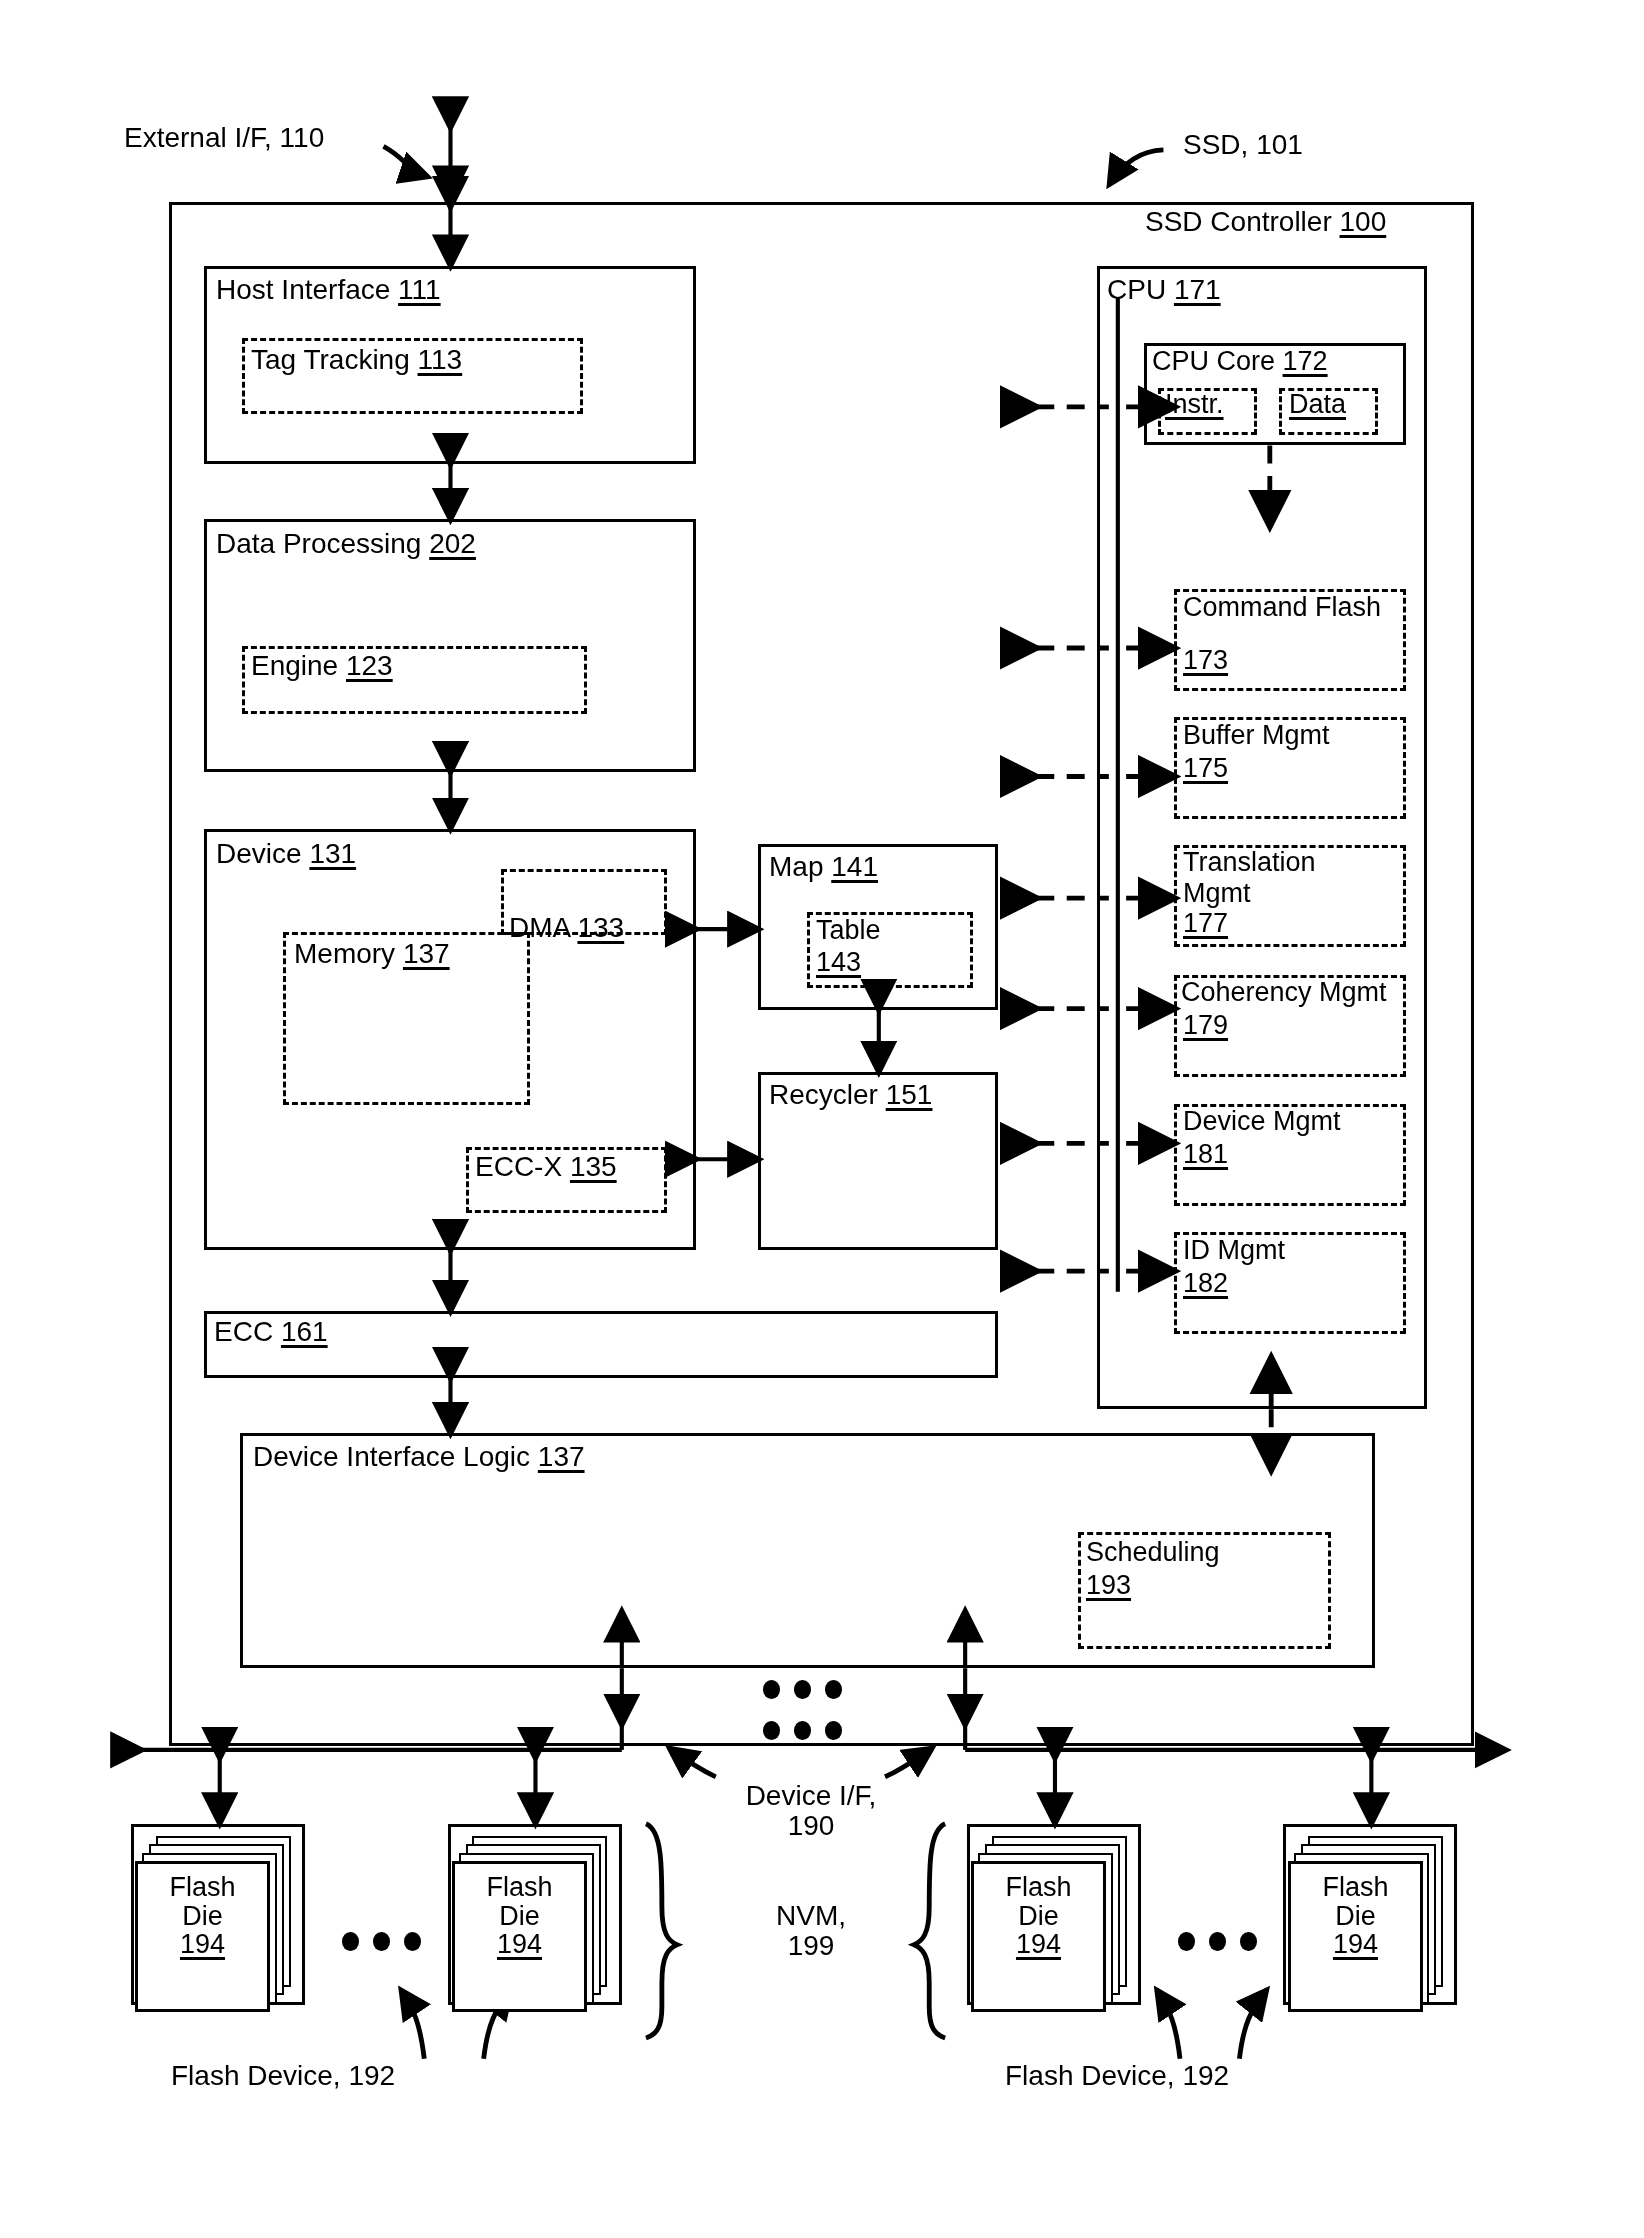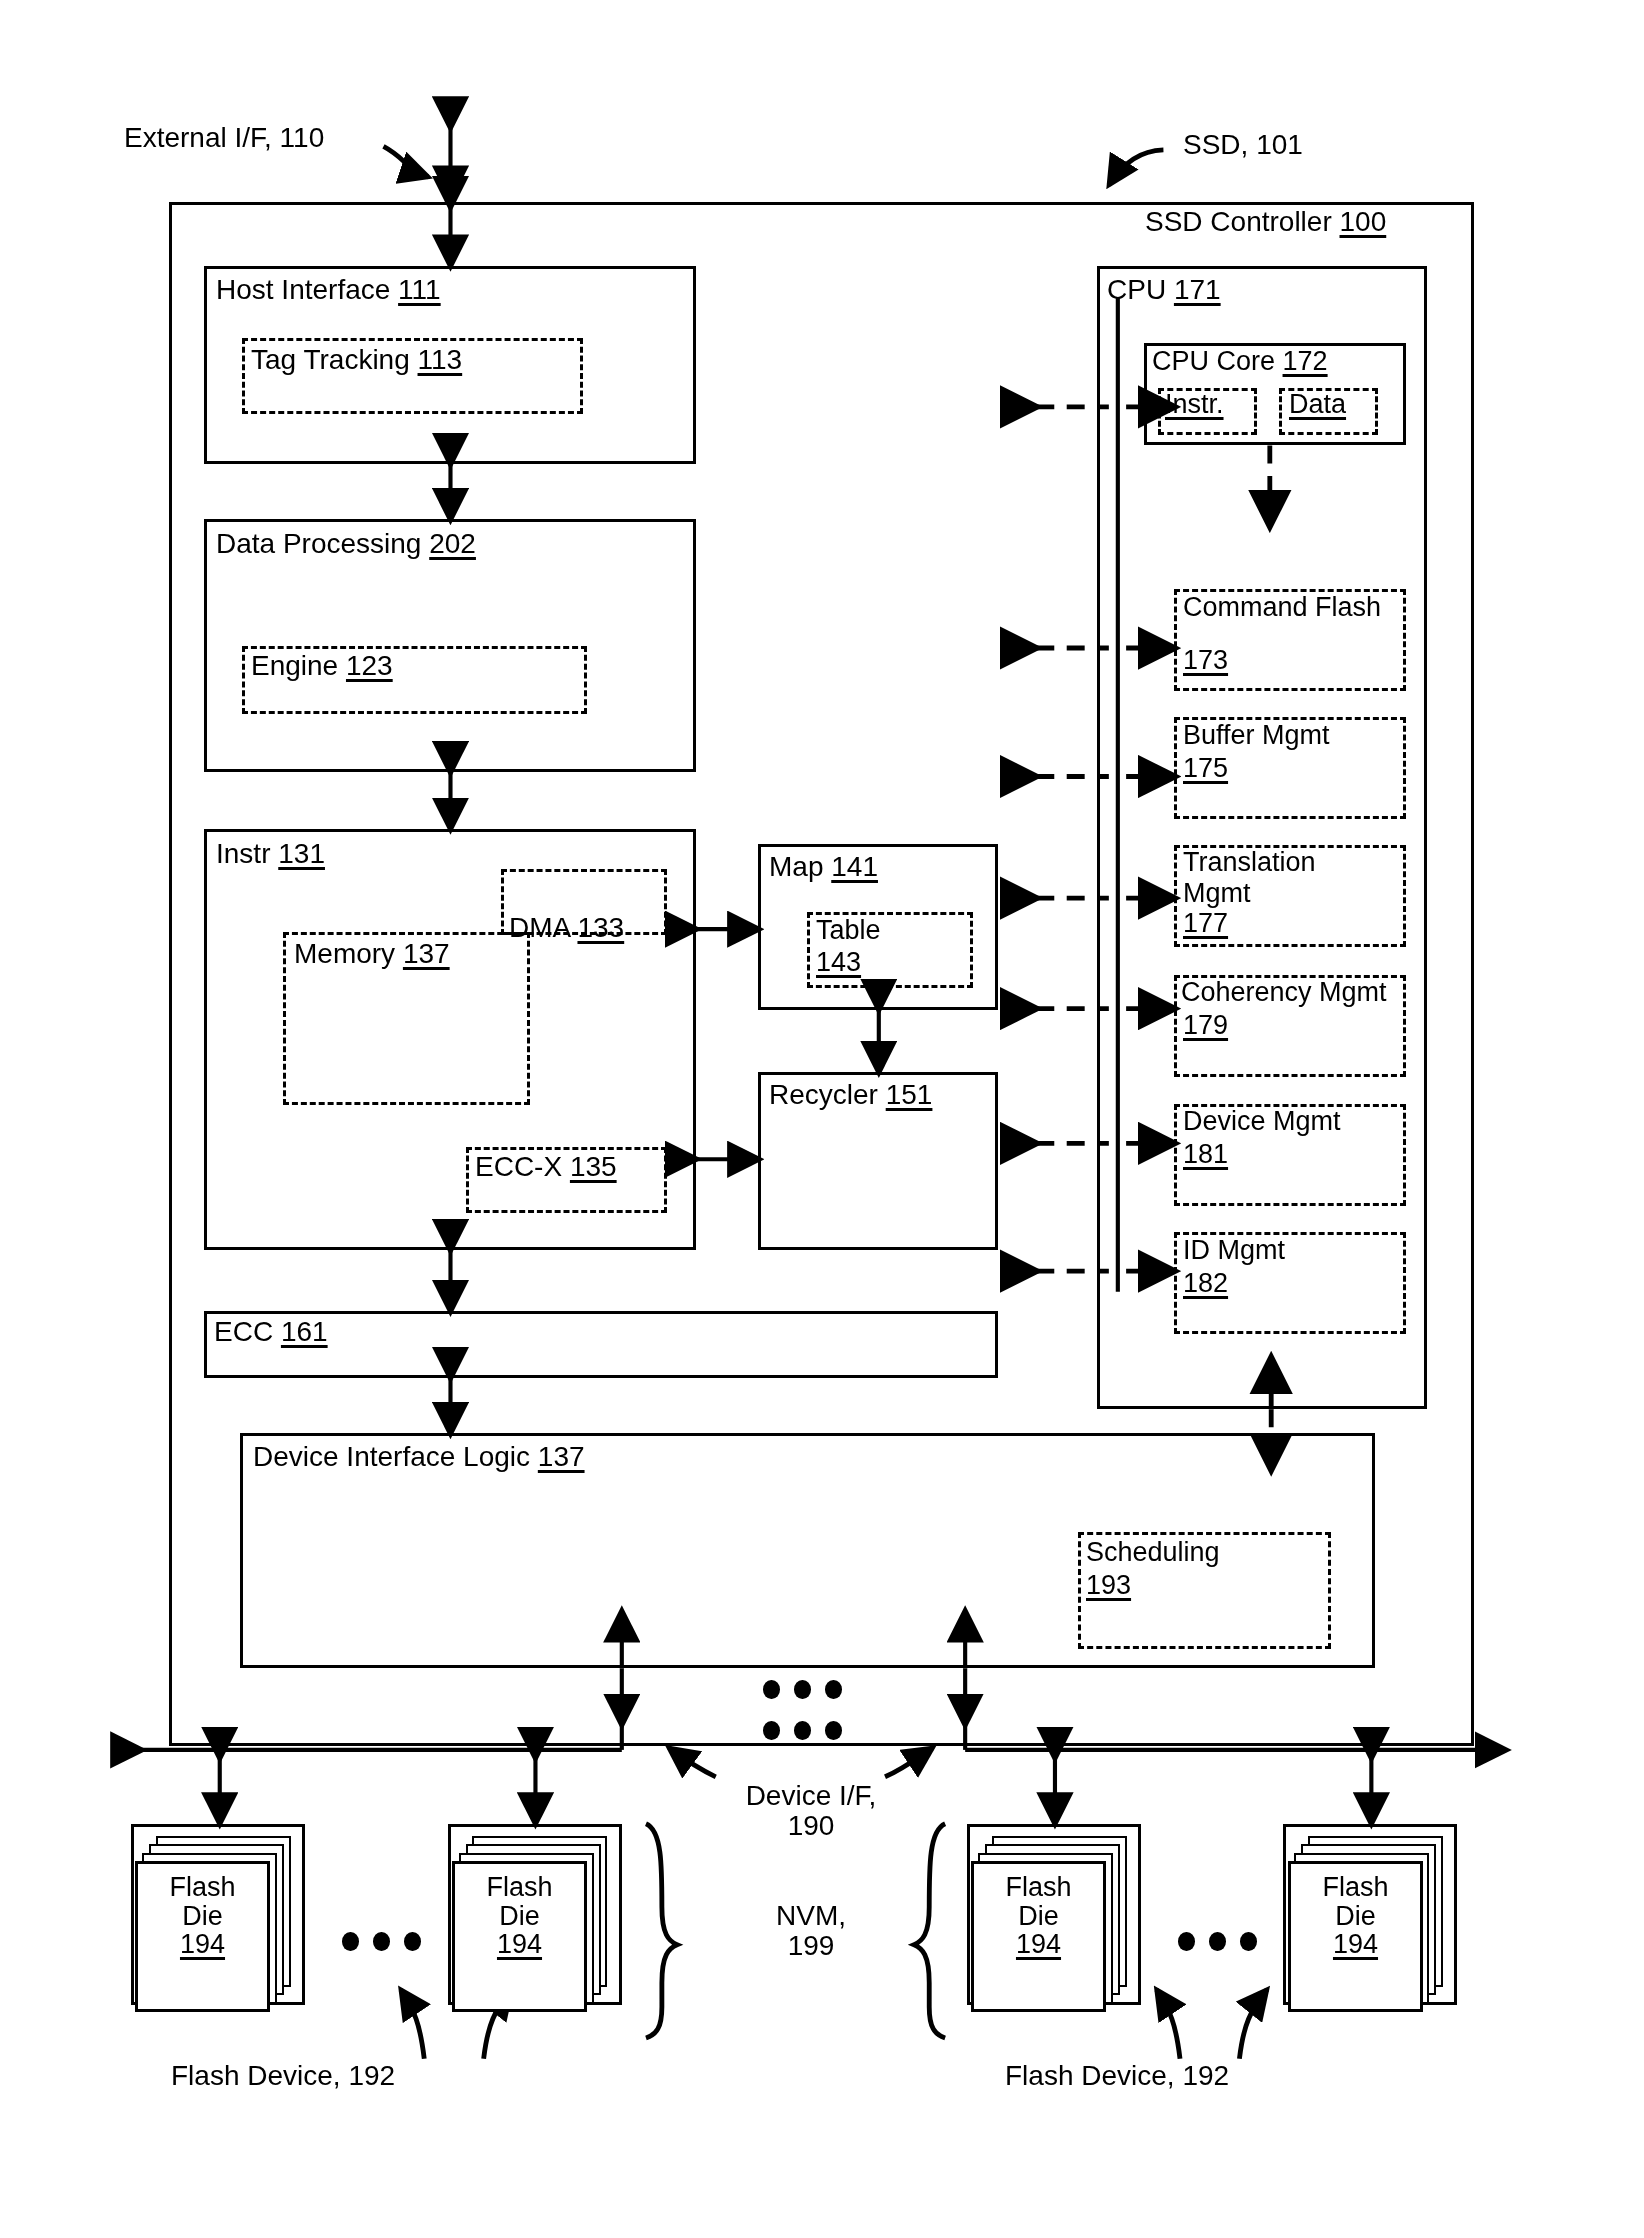--- a/index.html
+++ b/index.html
@@ -143,21 +143,21 @@
     <span class="u">202</span>
   </div>
   <div class="dbox" style="left:242px;top:646px;width:345px;height:68px;"></div>
   <div class="lbl t" style="left:251px;top:651px;">
     <span>Engine</span>
     <span class="u">123</span>
   </div>
 
   <div class="box" style="left:204px;top:829px;width:492px;height:421px;"></div>
   <div class="lbl t" style="left:216px;top:839px;">
-    <span>Instr</span>
+    <span>Device</span>
     <span class="u">131</span>
   </div>
   <div class="dbox" style="left:501px;top:869px;width:166px;height:66px;"></div>
   <div class="lbl t" style="left:509px;top:913px;">
     <span>DMA</span>
     <span class="u">133</span>
   </div>
   <div class="dbox" style="left:283px;top:932px;width:247px;height:173px;"></div>
   <div class="lbl t" style="left:294px;top:939px;">
     <span>Memory</span>

